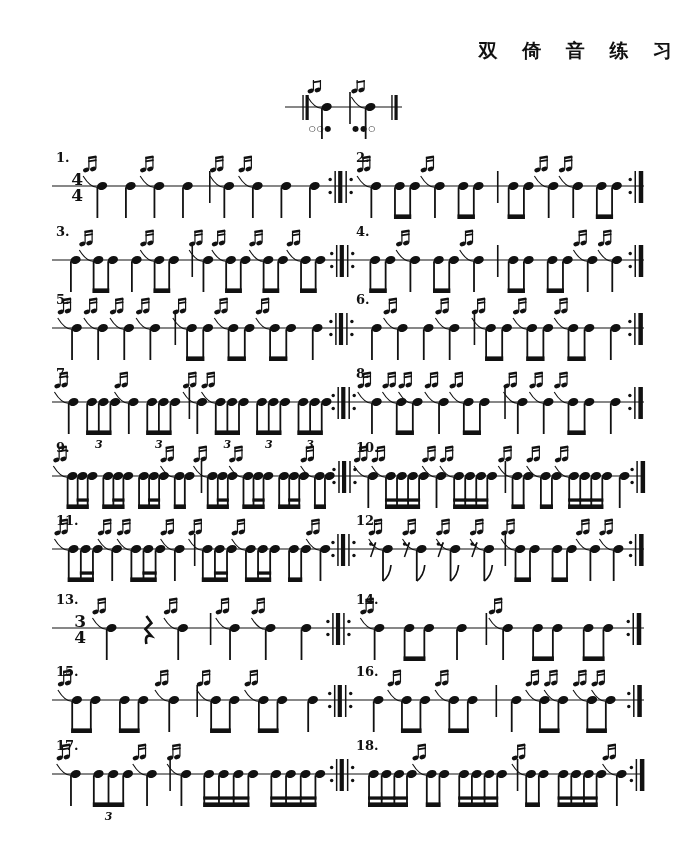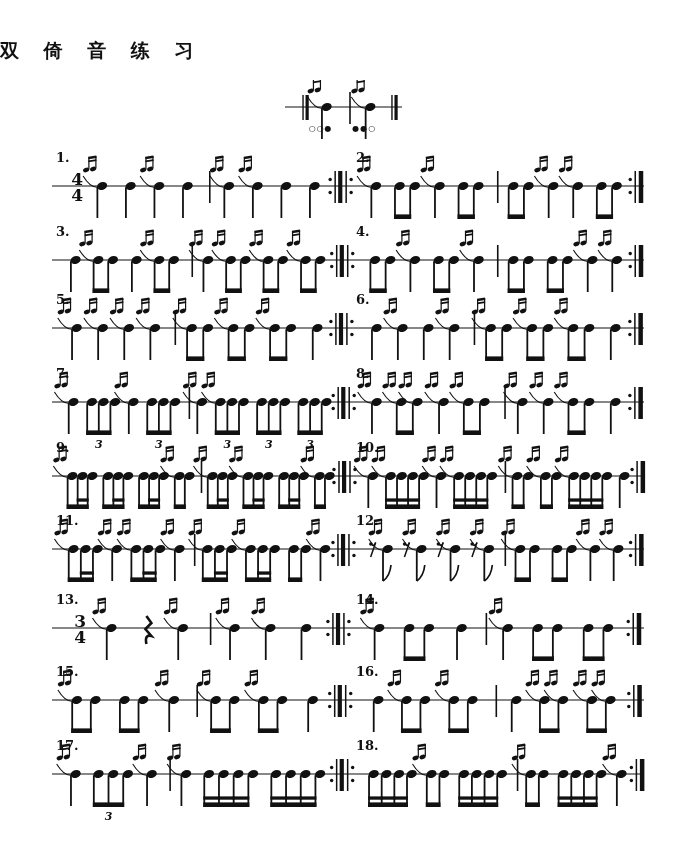--- a/index.html
+++ b/index.html
@@ -2,21 +2,21 @@
 <html><head>
 <meta charset="utf-8">
 <style>
   html,body{margin:0;padding:0;background:#e8e8e8;}
   .page{
     position:relative;width:681px;height:862px;background:#ffffff;
     font-family:"DejaVu Sans","Liberation Sans",sans-serif;overflow:hidden;
     margin:0 auto;
   }
   .title{
-    position:absolute;top:38px;left:0;width:100%;text-align:left;
+    position:absolute;top:38px;left:0;width:100%;text-align:right;
     font-weight:bold;font-size:19px;letter-spacing:9px;color:#111;
     font-family:"DejaVu Sans","Liberation Sans",sans-serif;
   }
   #score{position:absolute;left:0;top:0;width:100%;height:100%;}
   #score svg{position:absolute;left:0;display:block;}
 </style>
 </head>
 <body>
 
 <div class="page">

